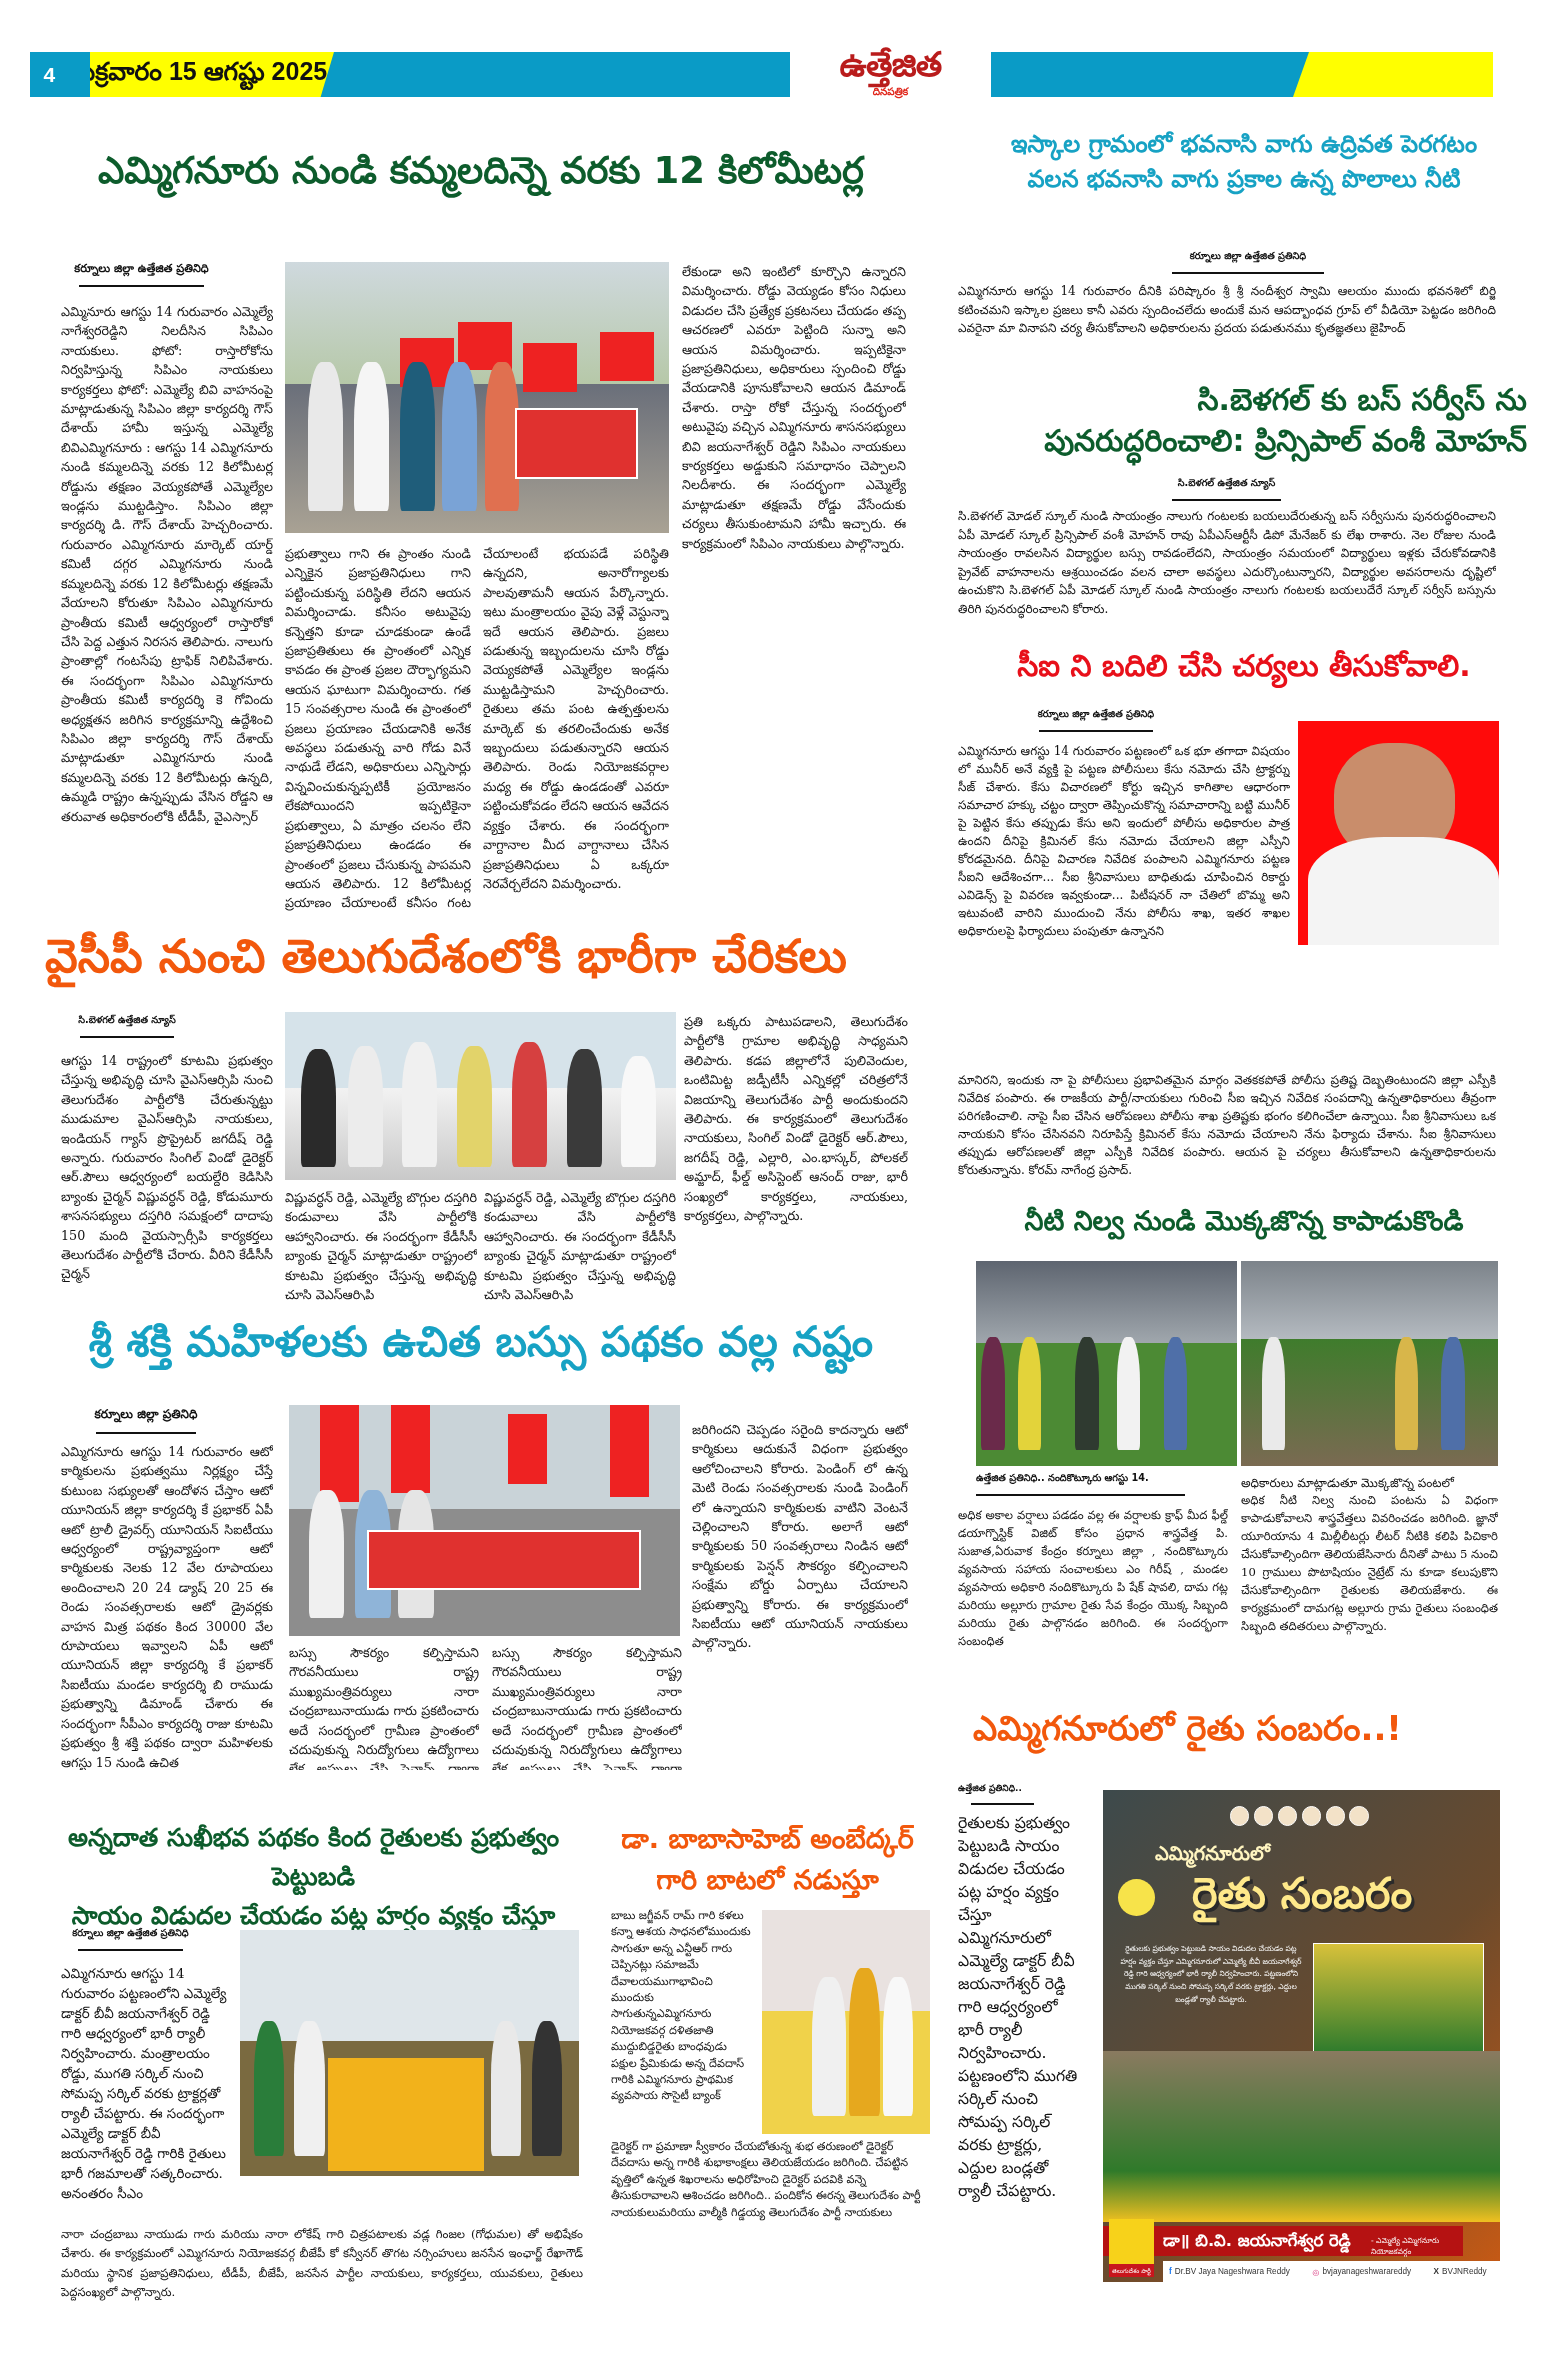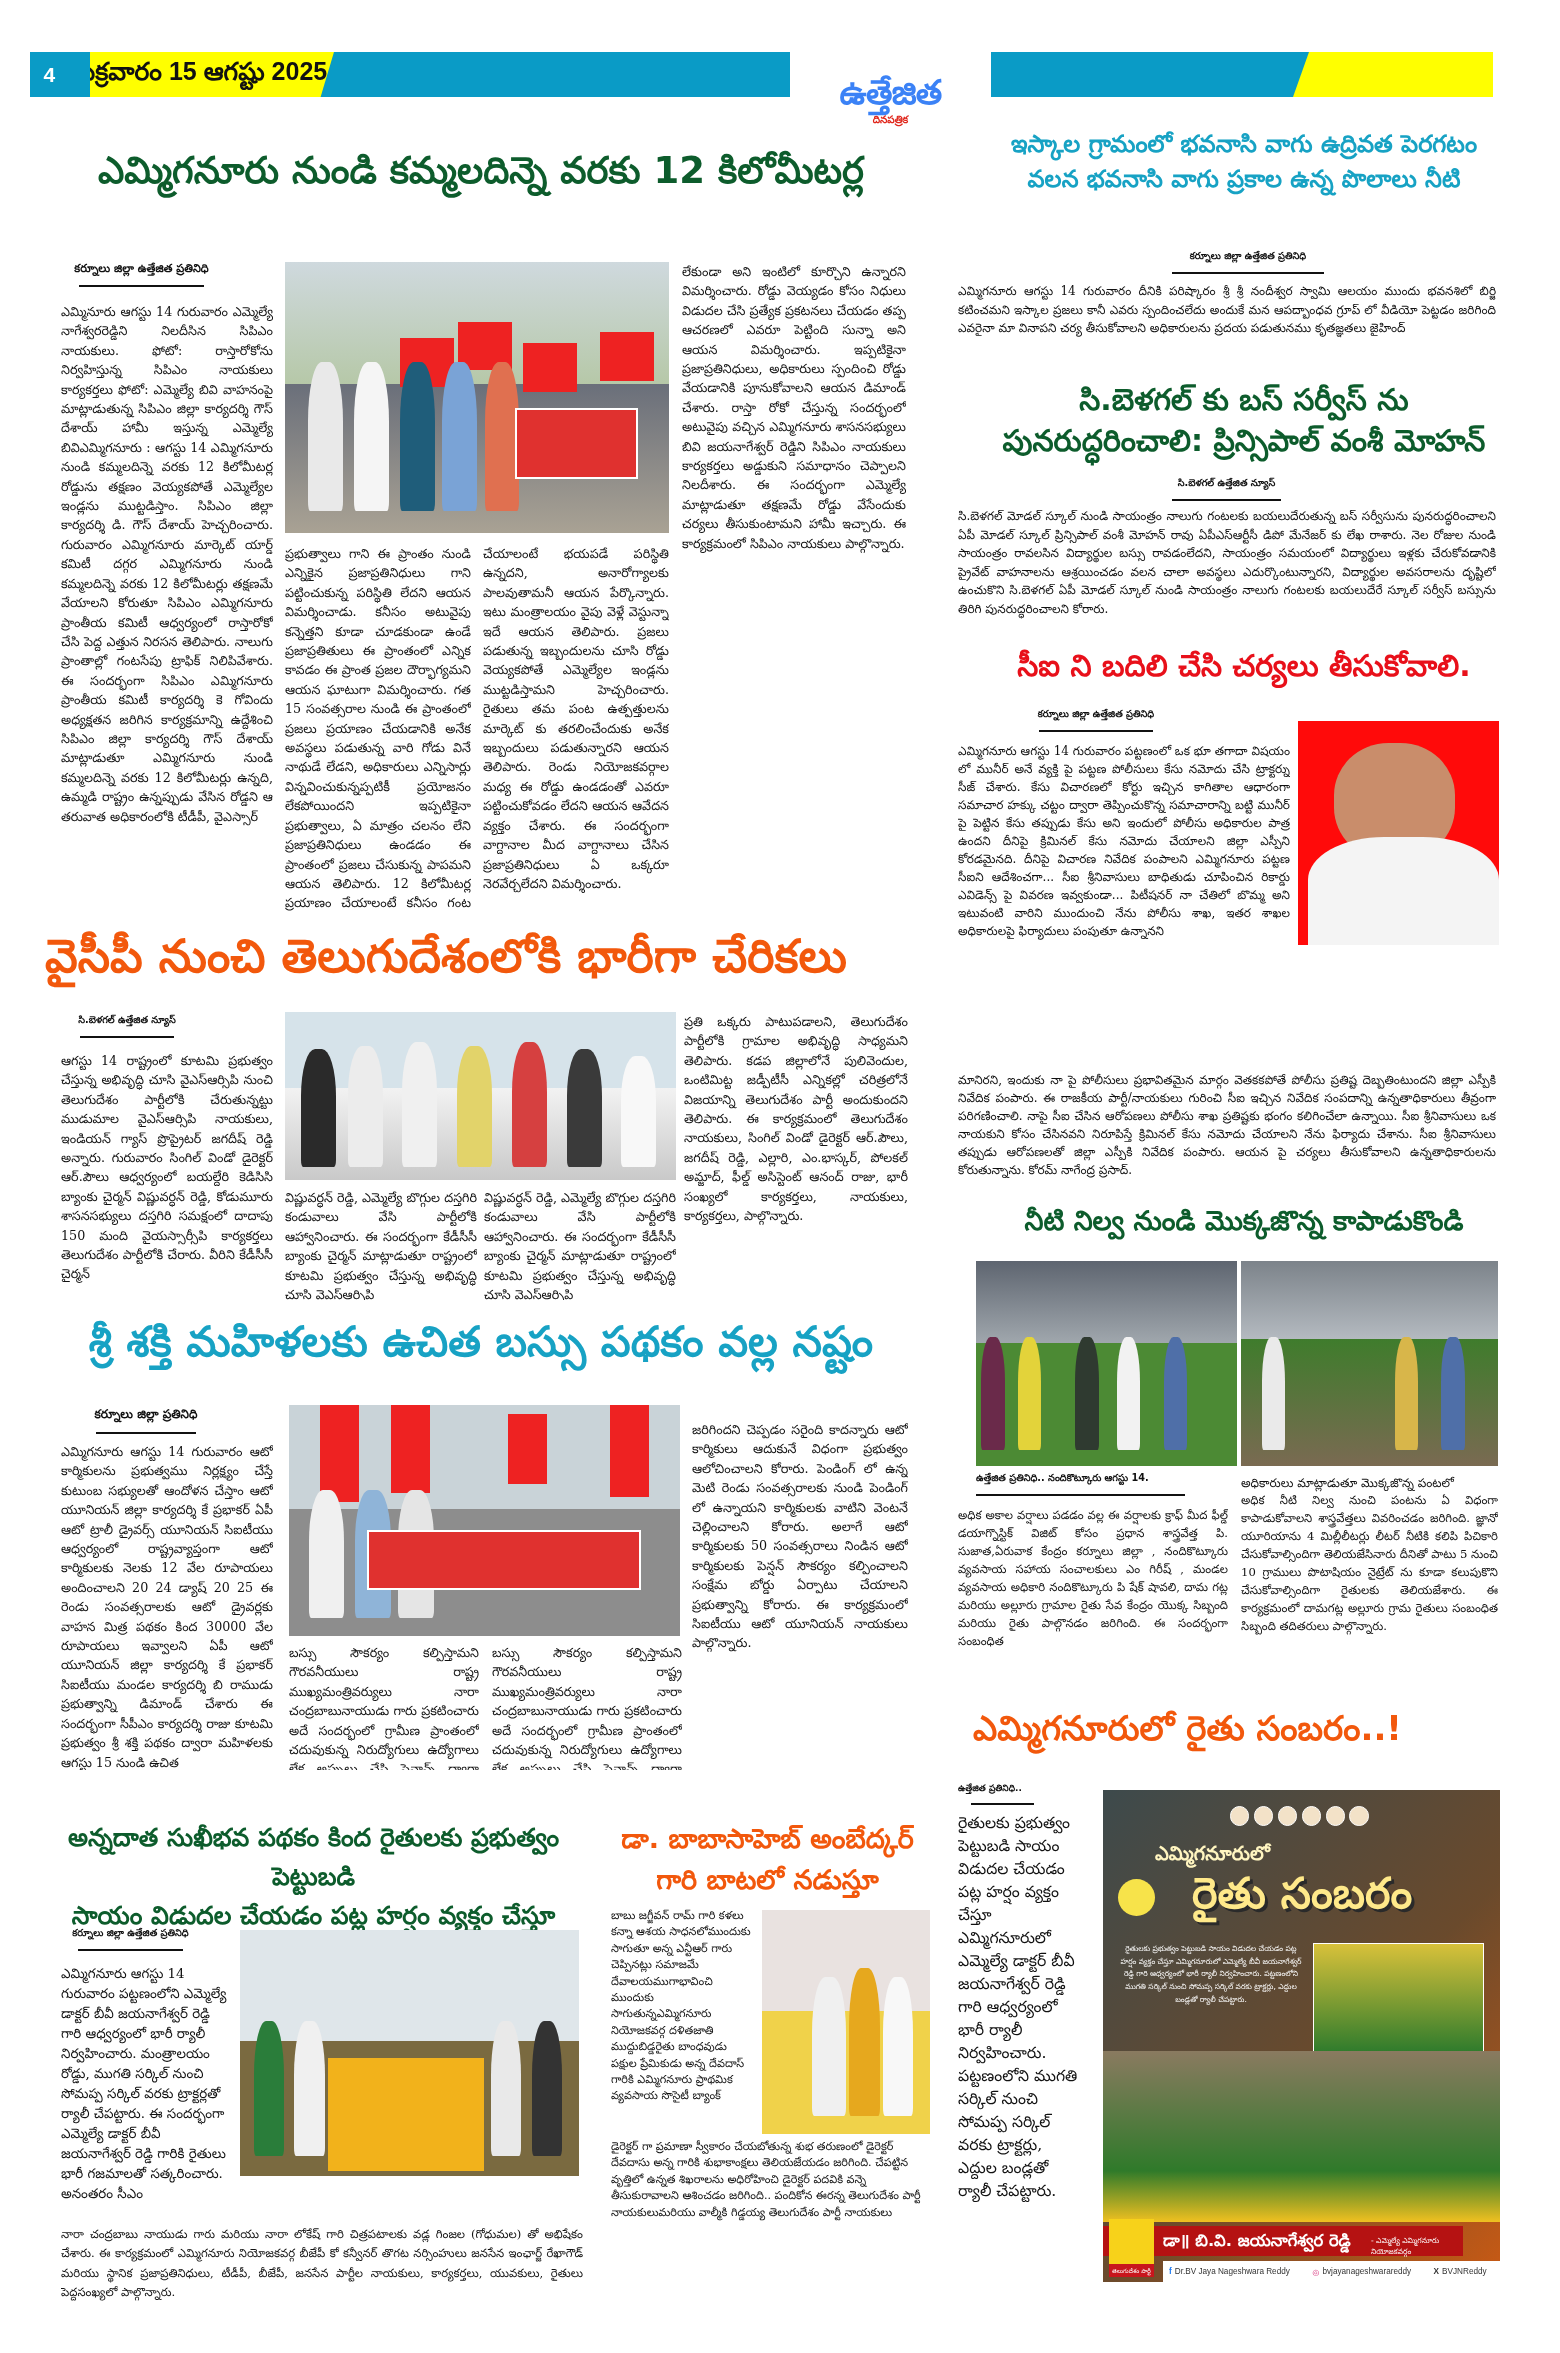--- a/index.html
+++ b/index.html
@@ -10,21 +10,21 @@
   
   .mast { position: absolute; top: 52px; left: 30px; width: 1464px; height: 45px; }
   .mast .pg { position: absolute; left: 0; top: 0; width: 60px; height: 45px; background: #0a9bc6; color: #fff;
     font: bold 21px "Liberation Sans", sans-serif; display: flex; align-items: center; padding-left: 13.4px; }
   .mast .date { position: absolute; left: 36px; top: 0; width: 268px; height: 45px; background: #ffff00;
     clip-path: polygon(8% 0, 100% 0, 95% 100%, 0 100%); font: bold 25px "Liberation Sans", sans-serif;
     display: flex; align-items: center; justify-content: center; color: #111; }
   .mast .band1 { position: absolute; left: 283px; top: 0; width: 477px; height: 45px; background: #0a9bc6;
     clip-path: polygon(4% 0, 100% 0, 100% 100%, 0 100%); }
   .mast .logo { position: absolute; left: 775px; top: -9px; width: 171px; height: 63px; background: #fff; text-align: center; }
-  .mast .logo .name { font: bold 34px "DejaVu Sans", sans-serif; color: #3b82f6; line-height: 42px; letter-spacing: -0.7px; margin-top: 28px; }
+  .mast .logo .name { font: bold 34px "DejaVu Sans", sans-serif; color: #b91c1c; line-height: 42px; letter-spacing: -0.7px; }
   .mast .logo .sub { font: bold 10.4px "DejaVu Sans", sans-serif; color: #e0261b; }
   .mast .band2 { position: absolute; left: 961px; top: 0; width: 328px; height: 45px; background: #0a9bc6;
     clip-path: polygon(0 0, 100% 0, 94% 100%, 0 100%); }
   .mast .band3 { position: absolute; left: 1263px; top: 0; width: 200px; height: 45px; background: #ffff00;
     clip-path: polygon(8% 0, 100% 0, 100% 100%, 0 100%); }
 
   
   .hl { position: absolute; font-family: "DejaVu Sans", sans-serif; font-weight: bold; text-align: center; line-height: 1.25; }
   .green { color: #0d5c2c; }
   .teal { color: #17a2c4; }
@@ -84,21 +84,21 @@
 <div class="body" style="left:483px;top:544px;width:186px;height:373px;">చేయాలంటే భయపడే పరిస్థితి ఉన్నదని, అనారోగ్యాలకు పాలవుతామనీ ఆయన పేర్కొన్నారు. ఇటు మంత్రాలయం వైపు వెళ్లే వెస్టున్నా ఇదే ఆయన తెలిపారు. ప్రజలు పడుతున్న ఇబ్బందులను చూసి రోడ్డు వెయ్యకపోతే ఎమ్మెల్యేల ఇండ్లను ముట్టడిస్తామని హెచ్చరించారు. రైతులు తమ పంట ఉత్పత్తులను మార్కెట్ కు తరలించేందుకు అనేక ఇబ్బందులు పడుతున్నారని ఆయన తెలిపారు. రెండు నియోజకవర్గాల మధ్య ఈ రోడ్డు ఉండడంతో ఎవరూ పట్టించుకోవడం లేదని ఆయన ఆవేదన వ్యక్తం చేశారు. ఈ సందర్భంగా వాగ్దానాల మీద వాగ్దానాలు చేసిన ప్రజాప్రతినిధులు ఏ ఒక్కరూ నెరవేర్చలేదని విమర్శించారు.</div>
 <div class="body" style="left:682px;top:262px;width:224px;height:652px;">లేకుండా అని ఇంటిలో కూర్చొని ఉన్నారని విమర్శించారు. రోడ్డు వెయ్యడం కోసం నిధులు విడుదల చేసి ప్రత్యేక ప్రకటనలు చేయడం తప్ప ఆచరణలో ఎవరూ పెట్టింది సున్నా అని ఆయన విమర్శించారు. ఇప్పటికైనా ప్రజాప్రతినిధులు, అధికారులు స్పందించి రోడ్డు వేయడానికి పూనుకోవాలని ఆయన డిమాండ్ చేశారు. రాస్తా రోకో చేస్తున్న సందర్భంలో అటువైపు వచ్చిన ఎమ్మిగనూరు శాసనసభ్యులు బివి జయనాగేశ్వర్ రెడ్డిని సిపిఎం నాయకులు కార్యకర్తలు అడ్డుకుని సమాధానం చెప్పాలని నిలదీశారు. ఈ సందర్భంగా ఎమ్మెల్యే మాట్లాడుతూ తక్షణమే రోడ్డు వేసేందుకు చర్యలు తీసుకుంటామని హామీ ఇచ్చారు. ఈ కార్యక్రమంలో సిపిఎం నాయకులు పాల్గొన్నారు.</div>
 
 <div class="hl teal" style="left:961px;top:127px;width:566px;font-size:24px;line-height:1.45;">
   <div>ఇస్కాల గ్రామంలో భవనాసి వాగు ఉద్రివత పెరగటం</div>
   <div>వలన భవనాసి వాగు ప్రకాల ఉన్న పొలాలు నీటి</div>
 </div>
 <div class="byline" style="left:1140px;top:250px;width:216px;font-size:9.7px;">కర్నూలు జిల్లా ఉత్తేజిత ప్రతినిధి</div>
 <div class="body" style="left:958px;top:282px;width:538px;height:97px;font-size:12px;line-height:18.6px;">ఎమ్మిగనూరు ఆగస్టు 14 గురువారం దీనికి పరిష్కారం శ్రీ శ్రీ నందీశ్వర స్వామి ఆలయం ముందు భవనశిలో బిర్జి కటించమని ఇస్కాల ప్రజలు కానీ ఎవరు స్పందించలేదు అందుకే మన ఆపద్బాంధవ గ్రూప్ లో వీడియో పెట్టడం జరిగింది ఎవరైనా మా వినాపని చర్య తీసుకోవాలని అధికారులను ప్రదయ పడుతునము కృతజ్ఞతలు జైహింద్</div>
 
-<div class="hl green" style="left:961px;top:380px;width:566px;font-size:30px;line-height:1.35;">
+<div class="hl green" style="left:961px;top:380px;width:566px;font-size:30px;line-height:1.35;text-align:right;">
   <div>సి.బెళగల్ కు బస్ సర్వీస్ ను</div>
   <div>పునరుద్ధరించాలి: ప్రిన్సిపాల్ వంశీ మోహన్</div>
 </div>
 <div class="byline" style="left:1148px;top:477px;width:157px;font-size:9.7px;">సి.బెళగల్ ఉత్తేజిత న్యూస్</div>
 <div class="body" style="left:958px;top:507px;width:538px;height:127px;font-size:12px;line-height:18.6px;">సి.బెళగల్ మోడల్ స్కూల్ నుండి సాయంత్రం నాలుగు గంటలకు బయలుదేరుతున్న బస్ సర్వీసును పునరుద్ధరించాలని ఏపీ మోడల్ స్కూల్ ప్రిన్సిపాల్ వంశీ మోహన్ రావు ఏపీఎస్ఆర్టీసీ డిపో మేనేజర్ కు లేఖ రాశారు. నెల రోజుల నుండి సాయంత్రం రావలసిన విద్యార్థుల బస్సు రావడంలేదని, సాయంత్రం సమయంలో విద్యార్థులు ఇళ్లకు చేరుకోవడానికి ప్రైవేట్ వాహనాలను ఆశ్రయించడం వలన చాలా అవస్థలు ఎదుర్కొంటున్నారని, విద్యార్థుల అవసరాలను దృష్టిలో ఉంచుకొని సి.బెళగల్ ఏపీ మోడల్ స్కూల్ నుండి సాయంత్రం నాలుగు గంటలకు బయలుదేరే స్కూల్ సర్వీస్ బస్సును తిరిగి పునరుద్ధరించాలని కోరారు.</div>
 
 <div class="hl red" style="left:961px;top:647px;width:566px;font-size:30px;">సీఐ ని బదిలి చేసి చర్యలు తీసుకోవాలి.</div>
 <div class="byline" style="left:1014px;top:708px;width:164px;font-size:9.7px;">కర్నూలు జిల్లా ఉత్తేజిత ప్రతినిధి</div>
 <div class="body" style="left:958px;top:742px;width:332px;height:328px;font-size:12px;line-height:18px;">ఎమ్మిగనూరు ఆగస్టు 14 గురువారం పట్టణంలో ఒక భూ తగాదా విషయం లో మునీర్ అనే వ్యక్తి పై పట్టణ పోలీసులు కేసు నమోదు చేసి ట్రాక్టర్ను సీజ్ చేశారు. కేసు విచారణలో కోర్టు ఇచ్చిన కాగితాల ఆధారంగా సమాచార హక్కు చట్టం ద్వారా తెప్పించుకొన్న సమాచారాన్ని బట్టి మునీర్ పై పెట్టిన కేసు తప్పుడు కేసు అని ఇందులో పోలీసు అధికారుల పాత్ర ఉందని దీనిపై క్రిమినల్ కేసు నమోదు చేయాలని జిల్లా ఎస్పీని కోరడమైనది. దీనిపై విచారణ నివేదిక పంపాలని ఎమ్మిగనూరు పట్టణ సీఐని ఆదేశించగా... సీఐ శ్రీనివాసులు బాధితుడు చూపించిన రికార్డు ఎవిడెన్స్ పై వివరణ ఇవ్వకుండా... పిటీషనర్ నా చేతిలో బొమ్మ అని ఇటువంటి వారిని ముందుంచి నేను పోలీసు శాఖ, ఇతర శాఖల అధికారులపై ఫిర్యాదులు పంపుతూ ఉన్నానని</div>
 <div class="photo" style="left:1298px;top:721px;width:201px;height:224px;background:#ff0a0a;">

